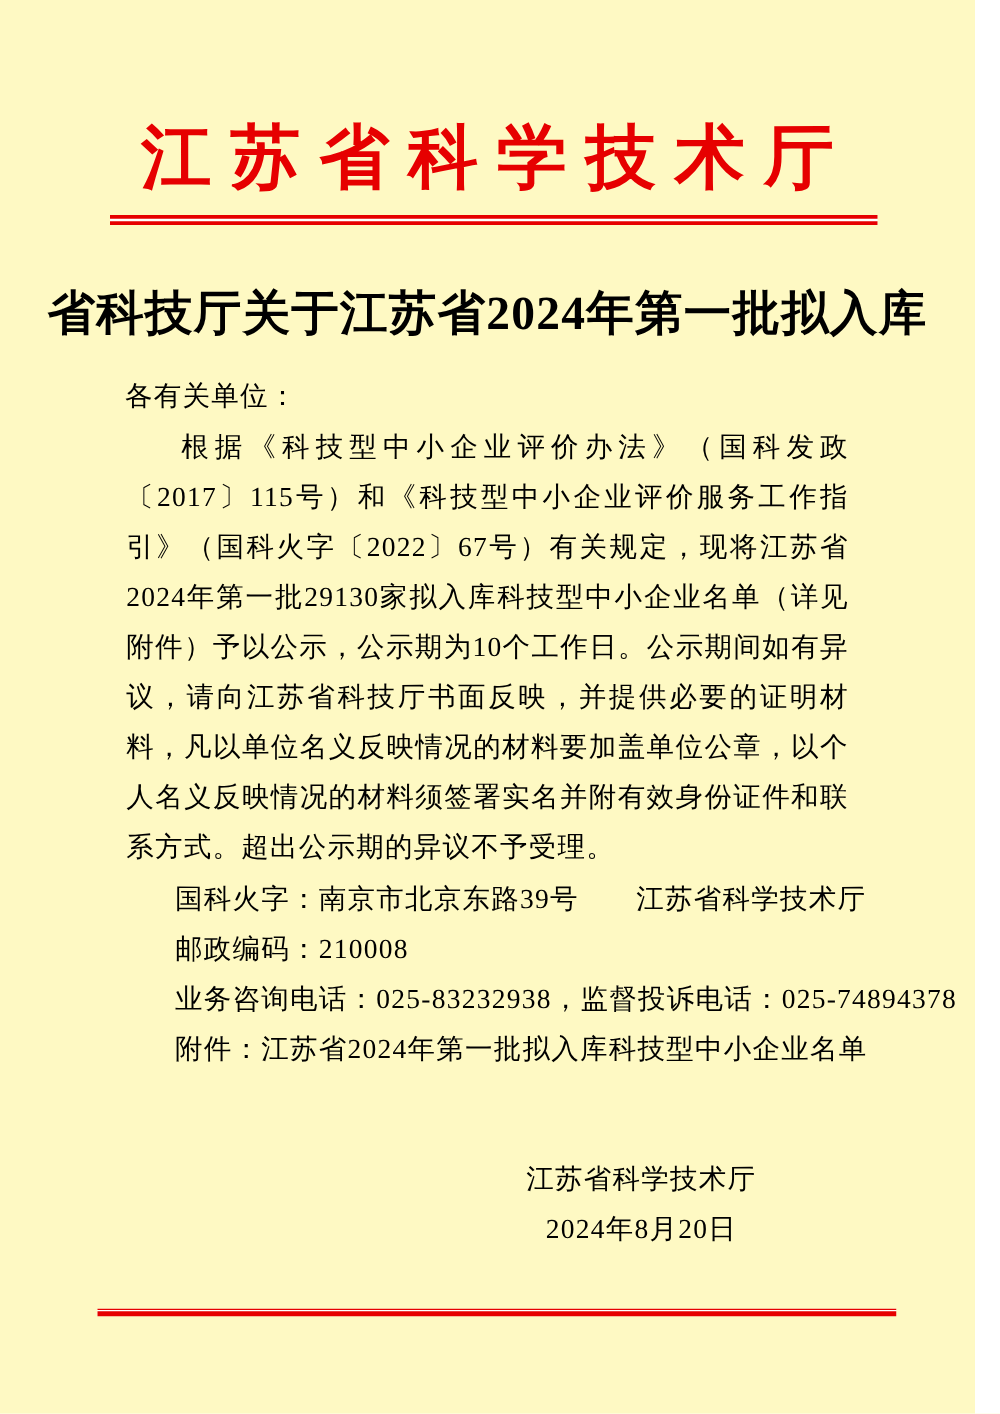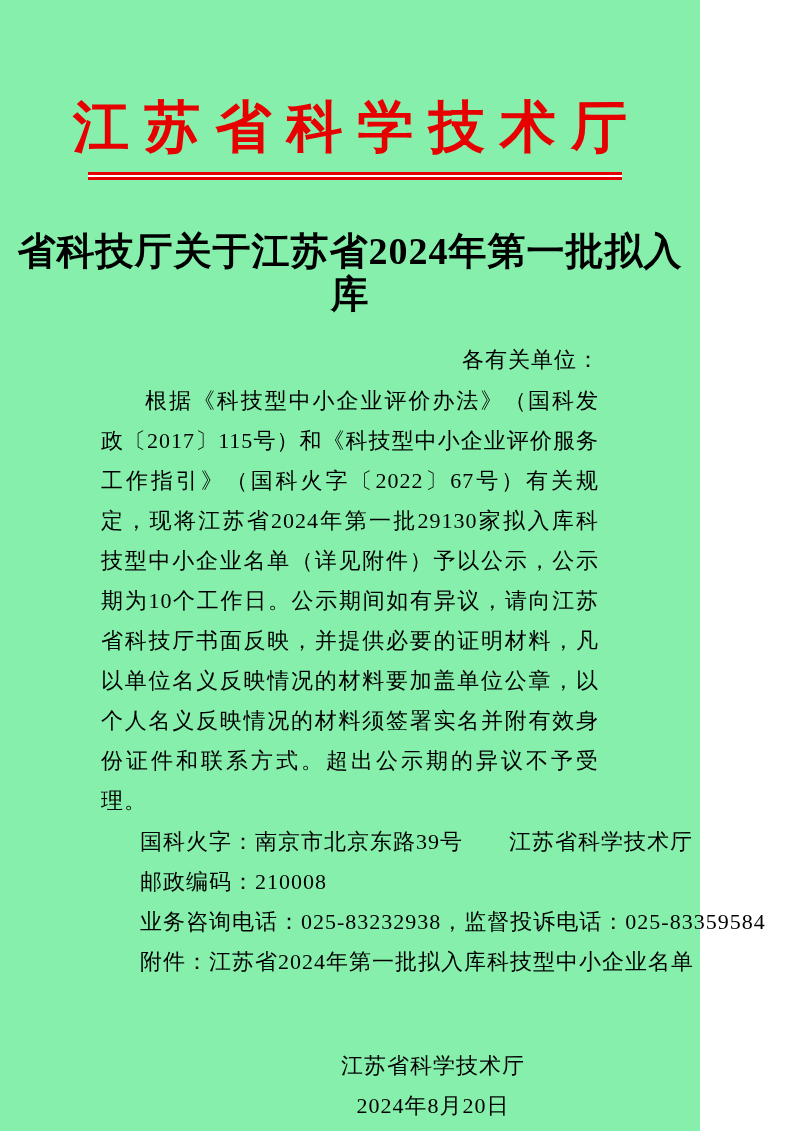--- a/index.html
+++ b/index.html
@@ -9,23 +9,23 @@
   body {
     width: 800px;
     height: 1131px;
     background: #ffffff;
     overflow: hidden;
     font-family: "Liberation Serif", "DejaVu Serif", serif;
     color: #000000;
   }
   .page {
     position: relative;
-    width: 700px;
+    width: 780px;
     height: 1131px;
-    background: #86efac;
+    background: #fef9c3;
   }
   
   .masthead {
     padding-top: 94px;
     text-align: center;
     color: #e60000;
     font-size: 56px;
     line-height: 66px;
     font-weight: bold;
     letter-spacing: 0.27em;
@@ -50,21 +50,20 @@
     letter-spacing: 1px;
   }
   .doc-body {
     margin: 0 100px;
     font-size: 22px;
     line-height: 40px;
     letter-spacing: 1px;
   }
   .salutation {
     margin-top: 24px;
-    text-align: right;
   }
   .body-par {
     margin: 1px;
     text-indent: 44px;
     text-align: justify;
   }
   .contact-line {
     margin-left: 40px;
     white-space: nowrap;
   }
@@ -103,21 +102,21 @@
 
   <div class="doc-body">
     <div class="salutation">各有关单位：</div>
 
     <p class="body-par">根据《科技型中小企业评价办法》（国科发政〔2017〕115号）和《科技型中小企业评价服务工作指引》（国科火字〔2022〕67号）有关规定，现将江苏省2024年第一批29130家拟入库科技型中小企业名单（详见附件）予以公示，公示期为10个工作日。公示期间如有异议，请向江苏省科技厅书面反映，并提供必要的证明材料，凡以单位名义反映情况的材料要加盖单位公章，以个人名义反映情况的材料须签署实名并附有效身份证件和联系方式。超出公示期的异议不予受理。</p>
 
     <div class="contact-line">国科火字：南京市北京东路39号　　江苏省科学技术厅</div>
 
     <div class="contact-line">邮政编码：210008</div>
 
-    <div class="contact-line">业务咨询电话：025-83232938，监督投诉电话：025-83359584</div>
+    <div class="contact-line">业务咨询电话：025-83232938，监督投诉电话：025-74894378</div>
 
     <div class="contact-line">附件：江苏省2024年第一批拟入库科技型中小企业名单</div>
   </div>
 
   <div class="signature-block">
     <div>江苏省科学技术厅</div>
     <div>2024年8月20日</div>
   </div>
 
   <div class="divider-bottom"></div>

